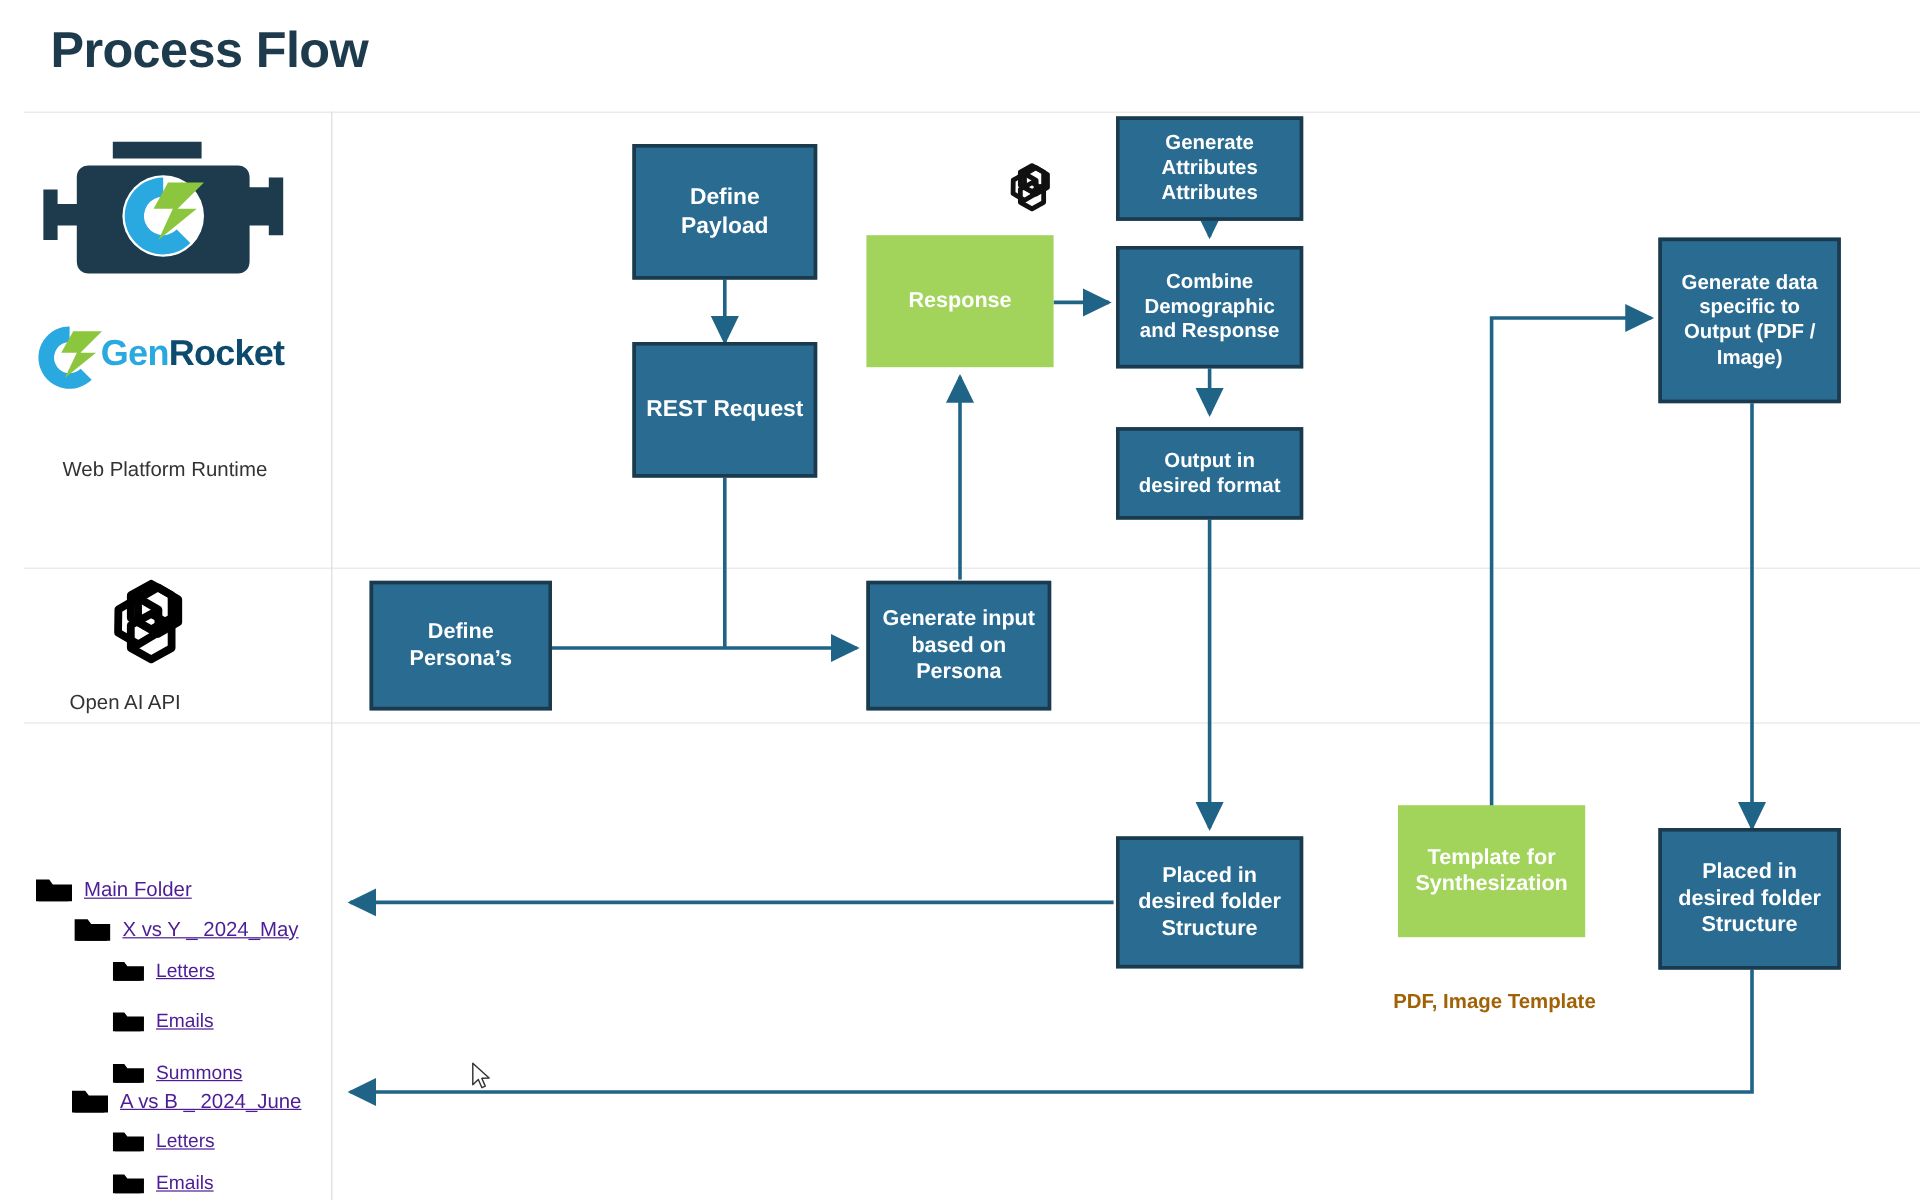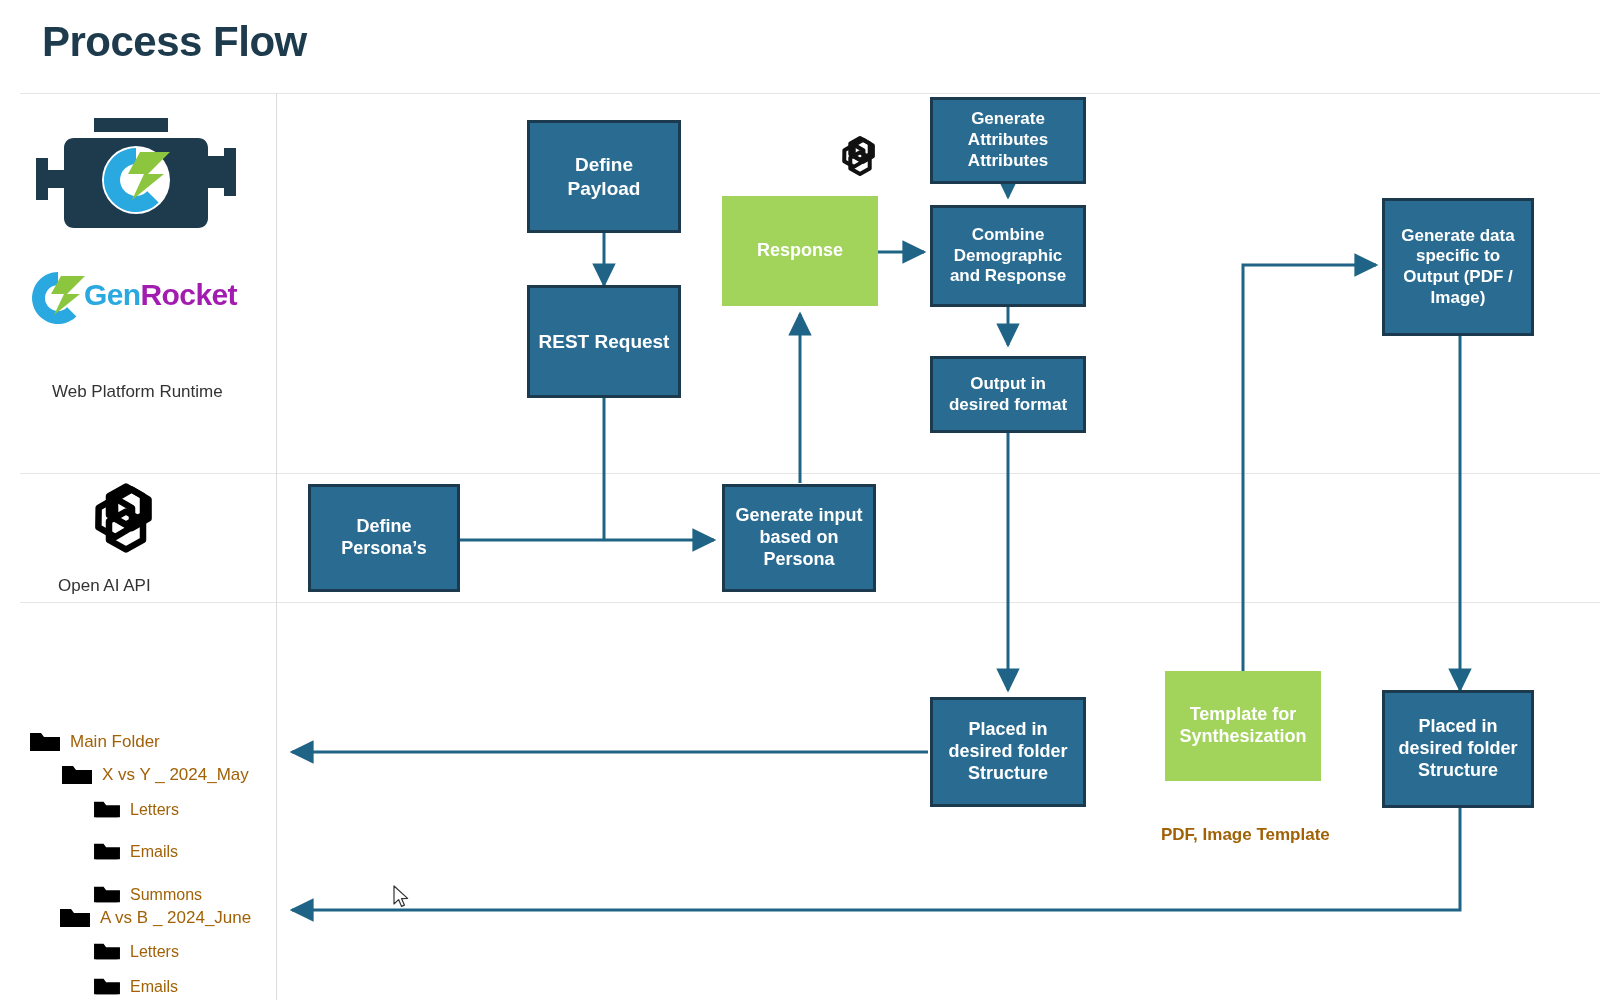--- a/index.html
+++ b/index.html
@@ -41,21 +41,21 @@
   
   #sidebar { position: absolute; left: 0; top: 93px; width: 276px; height: 907px; }
 
   .engine-logo { position: absolute; left: 36px; top: 25px; width: 200px; height: 128px; }
   .genrocket-logo { position: absolute; left: 30px; top: 177px; width: 212px; height: 56px; }
   .genrocket-word {
     position: absolute; left: 84px; top: 185px;
     font-size: 30px; font-weight: 800; letter-spacing: -0.6px;
   }
   .gr-gen { color: #29a9e0; }
-  .gr-rocket { color: #a21caf; }
+  .gr-rocket { color: #0c4a6e; }
 
   .sidebar-caption {
     position: absolute;
     font-size: 17px;
     color: #333333;
     line-height: 1.32;
   }
   #wp-runtime-caption { left: 52px; top: 288px; width: 200px; }
 
   .openai-mark { position: absolute; left: 84px; top: 383px; width: 84px; height: 84px; }
@@ -65,21 +65,21 @@
   #folder-tree { position: absolute; left: 0; top: 528px; width: 276px; }
   .tree-row {
     position: absolute;
     display: flex;
     align-items: center;
     gap: 10px;
     white-space: nowrap;
   }
   .folder-icon { width: 30px; height: 22px; flex: 0 0 auto; display: block; }
   .folder-icon.sm { width: 26px; height: 19px; }
-  .tree-label { font-size: 17px; color: #a16207; }
+  .tree-label { font-size: 17px; color: #4c1d95; text-decoration: underline; }
   .tree-label.sm { font-size: 16px; }
 
   
   #flow { position: absolute; left: 0; top: 0; width: 1600px; height: 1000px; }
 
   .node {
     position: absolute;
     display: flex;
     align-items: center;
     justify-content: center;

